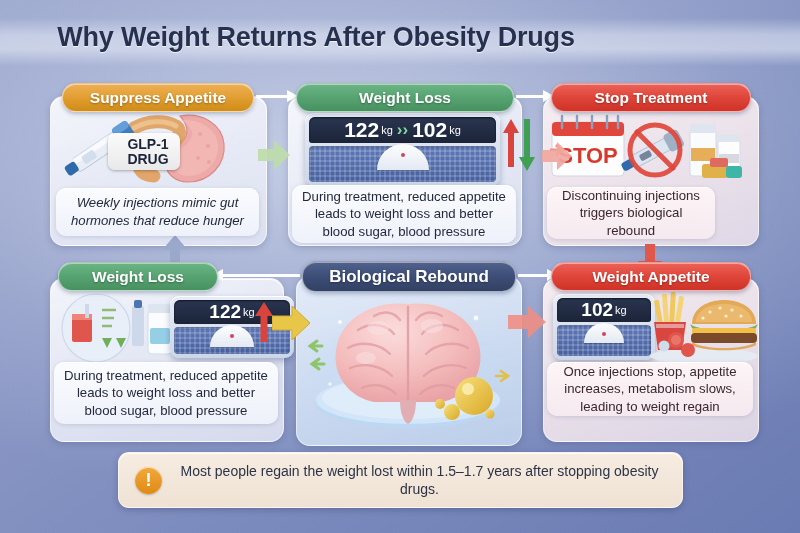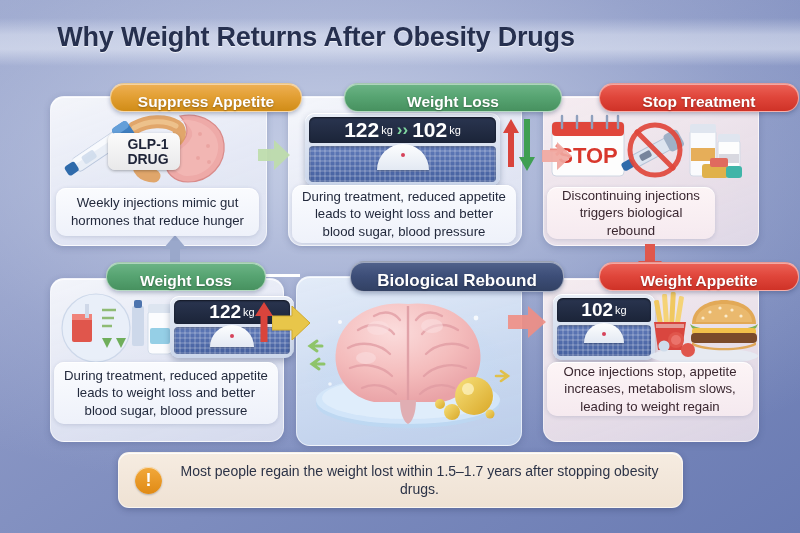--- a/index.html
+++ b/index.html
@@ -33,26 +33,26 @@
   }
   .panel.warm{
     background:linear-gradient(160deg, rgba(250,240,242,0.94) 0%, rgba(242,230,236,0.9) 60%, rgba(236,226,236,0.86) 100%);
   }
   .panel.center{
     background:linear-gradient(165deg, rgba(233,241,251,0.9) 0%, rgba(213,228,247,0.86) 55%, rgba(200,218,242,0.84) 100%);
   }
   
   .pill{
     position:absolute;height:27px;border-radius:14px;
-    display:flex;align-items:flex-end;justify-content:center;
+    display:flex;align-items:center;justify-content:center;
     color:#fff;font-size:15.5px;font-weight:bold;
     text-shadow:0 1px 2px rgba(0,0,0,0.32);
     box-shadow:0 2px 4px rgba(30,45,90,0.3), inset 0 1px 0 rgba(255,255,255,0.45);
     border:1px solid rgba(255,255,255,0.5);
-    z-index:6;white-space:nowrap;margin-left:48px;
+    z-index:6;white-space:nowrap;
   }
   .pill.orange{background:linear-gradient(180deg,#eeb055 0%,#e29f33 48%,#d08c17 100%);}
   .pill.green {background:linear-gradient(180deg,#6cb486 0%,#57a472 48%,#47915f 100%);}
   .pill.red   {background:linear-gradient(180deg,#ec6257 0%,#e0463b 48%,#cf3227 100%);}
   .pill.navy  {background:linear-gradient(180deg,#51628c 0%,#3d4e78 48%,#324163 100%);font-size:17px;}
   
   .caption{
     position:absolute;border-radius:10px;
     background:linear-gradient(180deg, rgba(252,253,255,0.93), rgba(240,243,251,0.9));
     box-shadow:0 1px 4px rgba(40,55,100,0.16), inset 0 1px 0 rgba(255,255,255,0.85);
@@ -168,21 +168,21 @@
       <path d="M96 44 L108 44 M104 39 L110 44 L104 49" stroke="#7db36a" stroke-width="3" fill="none" opacity="0.85"></path>
     </svg>
   </div>
   <div style="position:absolute;left:108px;top:133px;width:64px;height:37px;border-radius:7px;
               background:linear-gradient(180deg,#fbfbfb,#e9e9ea);box-shadow:0 1px 3px rgba(0,0,0,0.3);
               display:flex;flex-direction:column;align-items:center;justify-content:center;
               font-weight:bold;font-size:14px;color:#1e2438;line-height:1.05;z-index:3;padding-left:8px;">
     <span>GLP-1</span>
     <span>DRUG</span>
   </div>
-  <div class="caption" style="left:56px;top:188px;width:203px;height:48px;">
+  <div class="caption" style="left:56px;top:188px;width:203px;height:48px;font-style:italic;">
     <span>Weekly injections mimic gut hormones that reduce hunger</span>
   </div>
 
   <div class="panel" style="left:288px;top:96px;width:232px;height:148px;"></div>
   <div class="pill green" style="left:296px;top:83px;width:216px;">
     <span>Weight Loss</span>
   </div>
   <div class="scale" style="left:305px;top:113px;width:195px;height:73px;">
     <div class="scale-display">
       <span style="font-size:21px">122</span>

